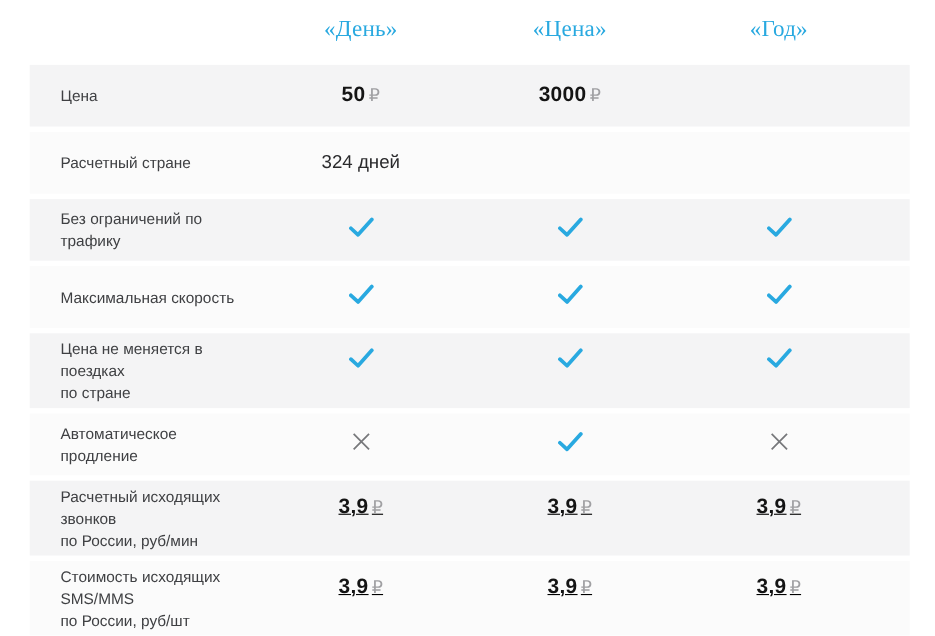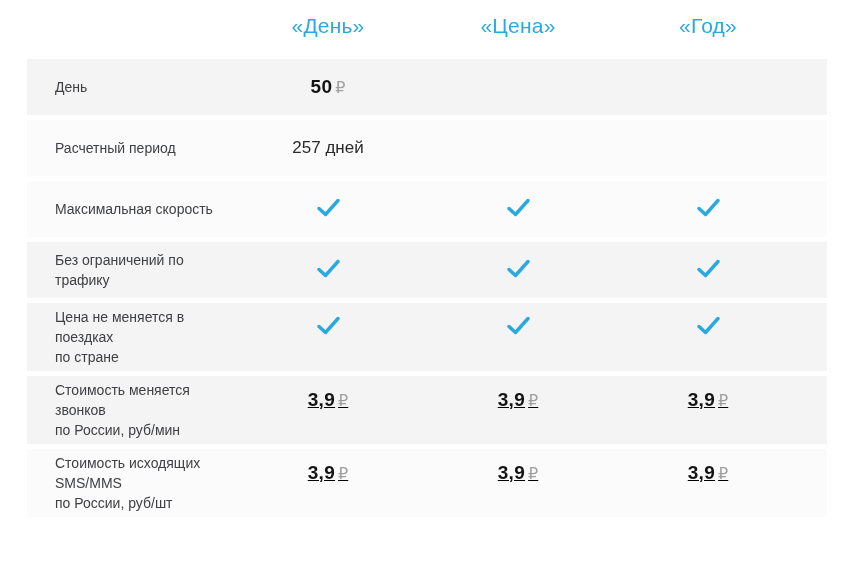--- a/index.html
+++ b/index.html
@@ -35,20 +35,21 @@
   .thead {
     height: 52px;
     margin-bottom: 7px;
     align-items: center;
   }
   .head {
     text-align: center;
     color: var(--accent);
     font-size: 21px;
     letter-spacing: 0.2px;
+    font-family: Liberation Serif, serif;
   }
   .row {
     min-height: 56px;
     margin-bottom: 5px;
     align-items: center;
   }
   .row.tall { min-height: 68px; }
   .row.shaded { background: var(--row-shaded); }
   .row.light  { background: var(--row-light); }
   .label-cell {
@@ -98,41 +99,42 @@
 
     <div class="thead">
       <div class="cell label-cell"></div>
       <div class="cell head">«День»</div>
       <div class="cell head">«Цена»</div>
       <div class="cell head">«Год»</div>
     </div>
 
     <div id="rows">
         <div class="row shaded">
-    <div class="cell label-cell">День</div>
+    <div class="cell label-cell">Цена</div>
     <div class="cell val"><span class="num">50</span><span class="rub">₽</span></div>
+    <div class="cell val"><span class="num">3000</span><span class="rub">₽</span></div>
   </div>
         <div class="row light">
-    <div class="cell label-cell">Расчетный период</div>
-    <div class="cell val"><span class="txt">257 дней</span></div>
+    <div class="cell label-cell">Расчетный стране</div>
+    <div class="cell val"><span class="txt">324 дней</span></div>
   </div>
-        <div class="row light">
-    <div class="cell label-cell">Максимальная скорость</div>
+        <div class="row shaded">
+    <div class="cell label-cell">Без ограничений по трафику</div>
     <div class="cell val"><span class="icon check"><svg width="23" height="19" viewBox="0 0 23 19">
                 <path d="M2 10.5 L8.5 16.5 L21 2.5" fill="none" stroke="currentColor" stroke-width="3.4" stroke-linecap="round" stroke-linejoin="round"></path>
               </svg></span></div>
     <div class="cell val"><span class="icon check"><svg width="23" height="19" viewBox="0 0 23 19">
                 <path d="M2 10.5 L8.5 16.5 L21 2.5" fill="none" stroke="currentColor" stroke-width="3.4" stroke-linecap="round" stroke-linejoin="round"></path>
               </svg></span></div>
     <div class="cell val"><span class="icon check"><svg width="23" height="19" viewBox="0 0 23 19">
                 <path d="M2 10.5 L8.5 16.5 L21 2.5" fill="none" stroke="currentColor" stroke-width="3.4" stroke-linecap="round" stroke-linejoin="round"></path>
               </svg></span></div>
   </div>
-        <div class="row shaded">
-    <div class="cell label-cell">Без ограничений по трафику</div>
+        <div class="row light">
+    <div class="cell label-cell">Максимальная скорость</div>
     <div class="cell val"><span class="icon check"><svg width="23" height="19" viewBox="0 0 23 19">
                 <path d="M2 10.5 L8.5 16.5 L21 2.5" fill="none" stroke="currentColor" stroke-width="3.4" stroke-linecap="round" stroke-linejoin="round"></path>
               </svg></span></div>
     <div class="cell val"><span class="icon check"><svg width="23" height="19" viewBox="0 0 23 19">
                 <path d="M2 10.5 L8.5 16.5 L21 2.5" fill="none" stroke="currentColor" stroke-width="3.4" stroke-linecap="round" stroke-linejoin="round"></path>
               </svg></span></div>
     <div class="cell val"><span class="icon check"><svg width="23" height="19" viewBox="0 0 23 19">
                 <path d="M2 10.5 L8.5 16.5 L21 2.5" fill="none" stroke="currentColor" stroke-width="3.4" stroke-linecap="round" stroke-linejoin="round"></path>
               </svg></span></div>
   </div>
@@ -142,22 +144,34 @@
     <div class="cell val"><span class="icon check"><svg width="23" height="19" viewBox="0 0 23 19">
                 <path d="M2 10.5 L8.5 16.5 L21 2.5" fill="none" stroke="currentColor" stroke-width="3.4" stroke-linecap="round" stroke-linejoin="round"></path>
               </svg></span></div>
     <div class="cell val"><span class="icon check"><svg width="23" height="19" viewBox="0 0 23 19">
                 <path d="M2 10.5 L8.5 16.5 L21 2.5" fill="none" stroke="currentColor" stroke-width="3.4" stroke-linecap="round" stroke-linejoin="round"></path>
               </svg></span></div>
     <div class="cell val"><span class="icon check"><svg width="23" height="19" viewBox="0 0 23 19">
                 <path d="M2 10.5 L8.5 16.5 L21 2.5" fill="none" stroke="currentColor" stroke-width="3.4" stroke-linecap="round" stroke-linejoin="round"></path>
               </svg></span></div>
   </div>
+        <div class="row light">
+    <div class="cell label-cell">Автоматическое продление</div>
+    <div class="cell val"><span class="icon cross"><svg width="19" height="19" viewBox="0 0 19 19">
+                <path d="M2.5 2.5 L16.5 16.5 M16.5 2.5 L2.5 16.5" fill="none" stroke="currentColor" stroke-width="1.6"></path>
+              </svg></span></div>
+    <div class="cell val"><span class="icon check"><svg width="23" height="19" viewBox="0 0 23 19">
+                <path d="M2 10.5 L8.5 16.5 L21 2.5" fill="none" stroke="currentColor" stroke-width="3.4" stroke-linecap="round" stroke-linejoin="round"></path>
+              </svg></span></div>
+    <div class="cell val"><span class="icon cross"><svg width="19" height="19" viewBox="0 0 19 19">
+                <path d="M2.5 2.5 L16.5 16.5 M16.5 2.5 L2.5 16.5" fill="none" stroke="currentColor" stroke-width="1.6"></path>
+              </svg></span></div>
+  </div>
         <div class="row shaded tall">
-    <div class="cell label-cell">Стоимость меняется звонков
+    <div class="cell label-cell">Расчетный исходящих звонков
 по России, руб/мин</div>
     <div class="cell val"><span class="num">3,9</span><span class="rub">₽</span></div>
     <div class="cell val"><span class="num">3,9</span><span class="rub">₽</span></div>
     <div class="cell val"><span class="num">3,9</span><span class="rub">₽</span></div>
   </div>
         <div class="row light tall">
     <div class="cell label-cell">Стоимость исходящих SMS/MMS
 по России, руб/шт</div>
     <div class="cell val"><span class="num">3,9</span><span class="rub">₽</span></div>
     <div class="cell val"><span class="num">3,9</span><span class="rub">₽</span></div>

